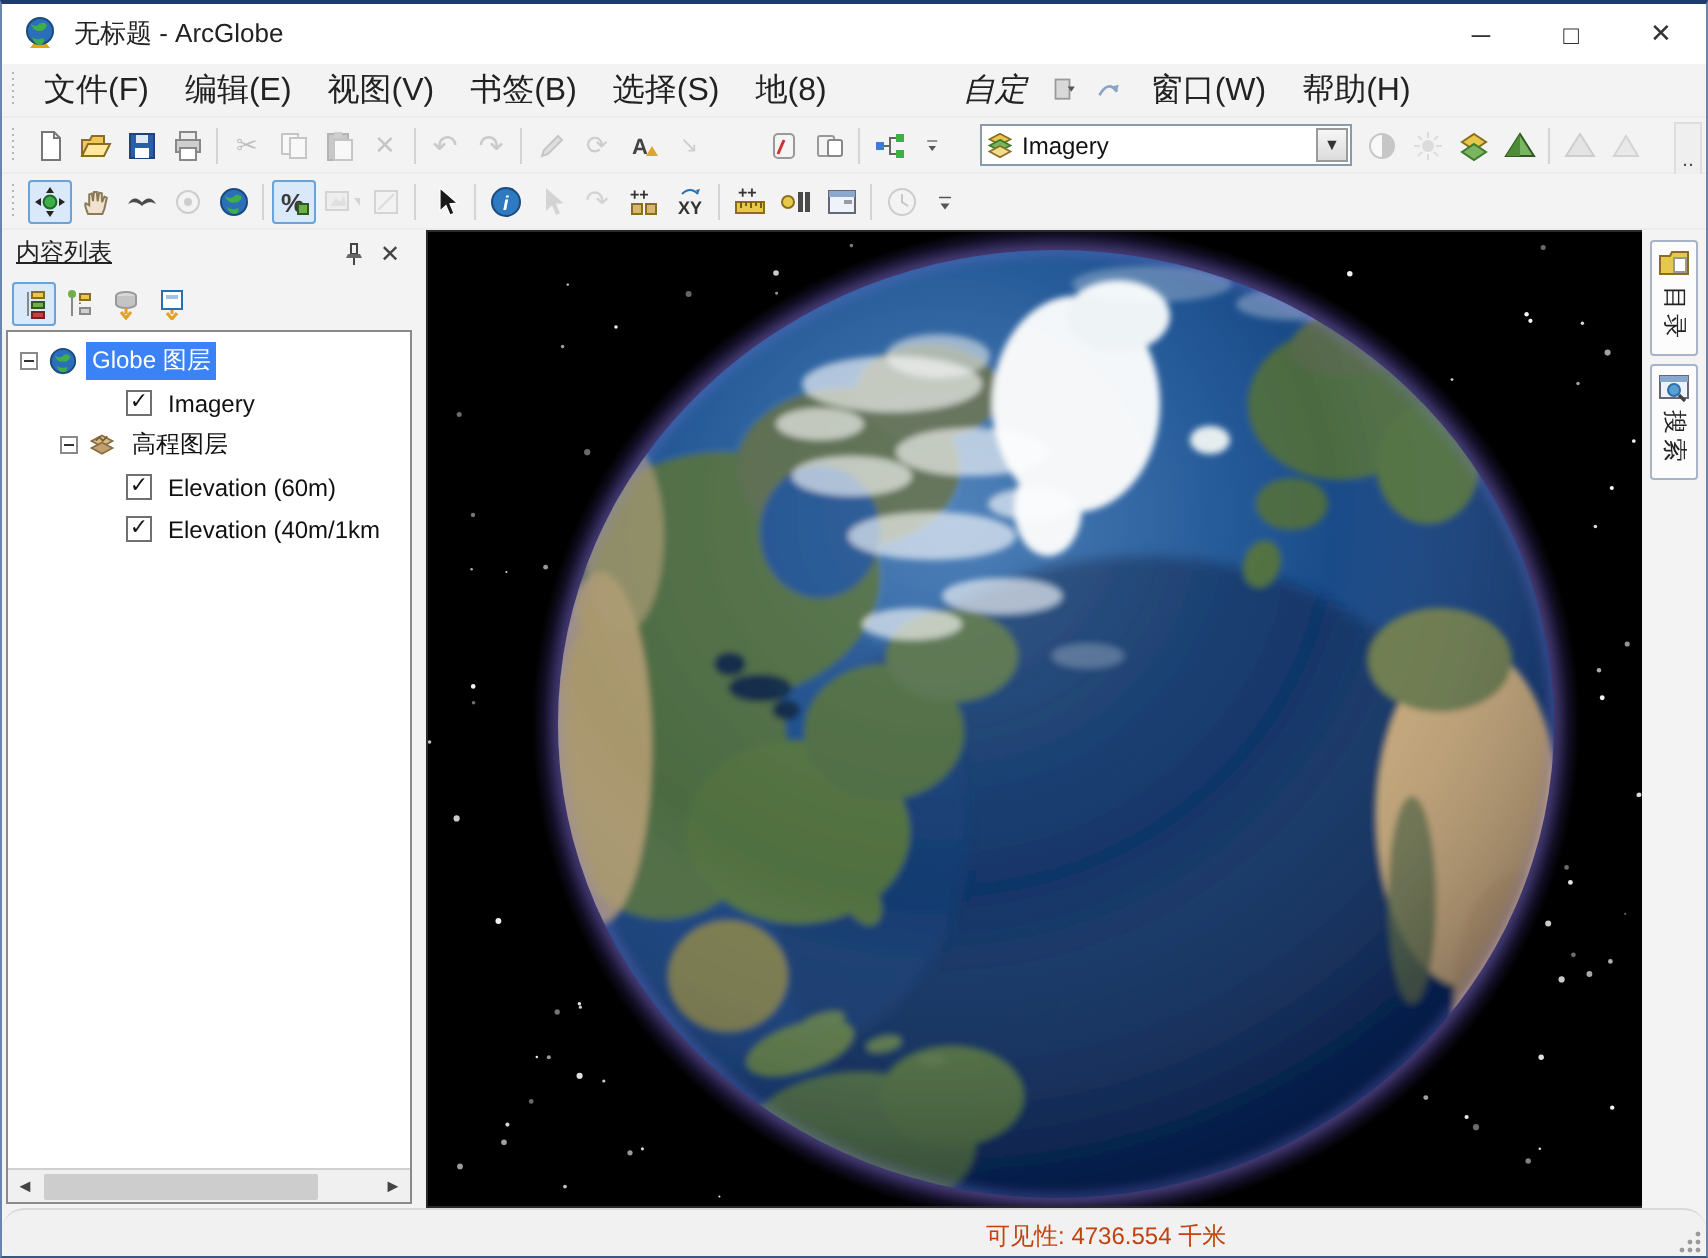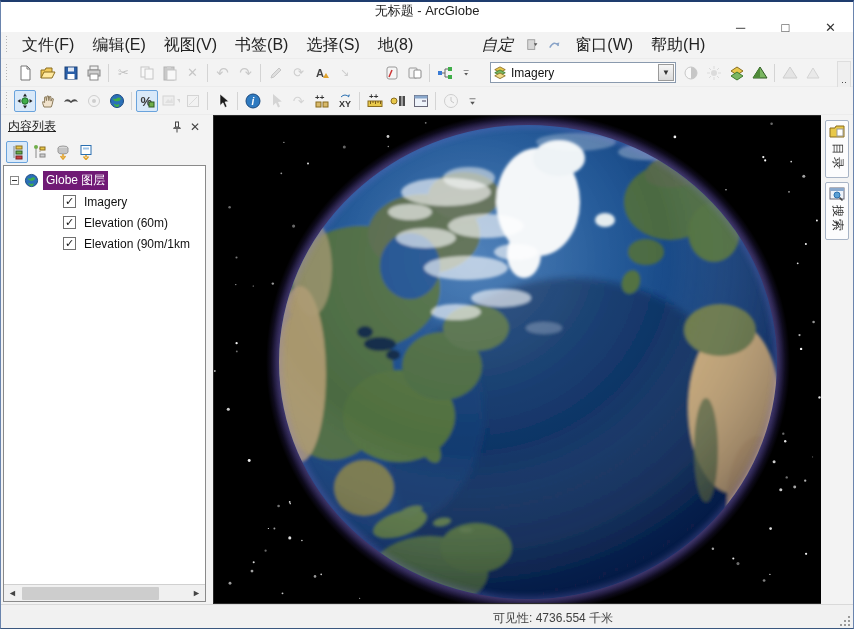--- a/index.html
+++ b/index.html
@@ -4,21 +4,21 @@
 <style>
   * { box-sizing: border-box; margin: 0; padding: 0; }
   html,body { background:#888; }
   body { font-family: "Liberation Sans", "DejaVu Sans", sans-serif; }
   .window {
     position: relative; width: 854px; height: 629px; background:#f3f3f3;
     border-top: 2px solid #1e3c6e; border-left:1px solid #6a84ad; border-right:1px solid #6a84ad; border-bottom:1px solid #3a577f;
     overflow: hidden;
   }
   
-  .titlebar { position:absolute; left:0; top:0; width:100%; height:30px; background:#ffffff; display:flex; align-items:center;flex-direction:column; }
+  .titlebar { position:absolute; left:0; top:0; width:100%; height:30px; background:#ffffff; display:flex; align-items:center; }
   .app-icon { width:18px; height:18px; margin:0 8px 0 10px; }
   .title-text { font-size:13px; color:#222; }
   .win-controls { margin-left:auto; display:flex; height:100%; }
   .win-btn { width:45px; height:100%; display:flex; align-items:center; justify-content:center; color:#333; font-size:13px; }
   
   .menubar { position:absolute; left:0; top:30px; width:100%; height:27px; background:#f3f3f3; display:flex; align-items:center; border-bottom:1px solid #ececec;}
   .grip { width:5px; height:18px; margin:0 4px 0 3px;
     background-image: repeating-linear-gradient(to bottom,#b5b5b5 0 1px, transparent 1px 3px);
     background-size:1px 100%; background-repeat:repeat-y; background-position:2px 0; }
   .menu-item { font-size:16px; color:#222; padding:4px 9px; white-space:nowrap; }
@@ -44,35 +44,35 @@
   .toc-toolbar { height:27px; display:flex; align-items:center; padding-left:4px; }
   .toc-body { flex:1; margin:0 2px 2px 2px; background:#fff; border:1px solid #8a8a8a; display:flex; flex-direction:column; overflow:hidden; }
   .tree { flex:1; padding-top:4px; overflow:hidden; }
   .tree-row { height:21px; display:flex; align-items:center; white-space:nowrap; font-size:12px; color:#111; }
   .expander { width:9px; height:9px; border:1px solid #8a8a8a; background:#fff; position:relative; flex:none; margin-right:4px; }
   .expander::after { content:""; position:absolute; left:1px; right:1px; top:3px; height:1px; background:#333; }
   .exp-spacer { width:13px; flex:none; }
   .tree-icon { width:16px; height:14px; flex:none; margin-right:4px; display:flex; align-items:center; justify-content:center; }
   .cb { width:13px; height:13px; border:1px solid #707070; background:#fff; flex:none; margin-right:5px; display:flex; align-items:center; justify-content:center; font-size:11px; font-weight:bold; color:#111; line-height:1; }
   .tree-label { padding:1px 3px; }
-  .tree-label.selected { background:#701a75; color:#fff; }
+  .tree-label.selected { background:#3b82f6; color:#fff; }
   .hscroll { height:17px; background:#f0f0f0; border-top:1px solid #d0d0d0; display:flex; align-items:center; }
   .scr-arrow { width:17px; height:100%; display:flex; align-items:center; justify-content:center; font-size:9px; color:#444; }
   .scr-thumb { height:13px; background:#cdcdcd; border-radius:1px; flex:1; margin:0 1px; }
   .scr-track-end { width:28px; height:100%; }
   
   .viewport { position:absolute; left:212px; top:113px; width:610px; height:489px; background:#000; border:1px solid #2a2a2a; }
   .viewport svg { display:block; }
   
   .dock-strip { position:absolute; right:0; top:113px; width:32px; height:489px; background:#f3f3f3; display:flex; flex-direction:column; align-items:center; padding-top:5px; }
   .dock-tab { width:24px; background:#fcfcfd; border:1px solid #a8b4c6; border-radius:2px; margin-bottom:4px; padding:3px 0 6px; display:flex; flex-direction:column; align-items:center; }
   .dock-tab .dt-icon { width:18px; height:16px; margin-bottom:3px; }
   .dock-tab .dt-label { writing-mode: vertical-rl; text-orientation: sideways; font-size:12px; color:#222; letter-spacing:2px; }
   
-  .statusbar { position:absolute; left:0; top:602px; width:100%; height:25px; background:#f1f1f1; border-top:1px solid #d9d9d9; font-size:12px; color:#404040; }
+  .statusbar { position:absolute; left:0; top:602px; width:100%; height:25px; background:#f1f1f1; border-top:1px solid #d9d9d9; font-size:12px; color:#c2410c;border-radius:11px; }
   .status-vis { position:absolute; left:492px; top:5px; }
   .status-grip { position:absolute; right:2px; bottom:2px; width:12px; height:12px;
     background-image: radial-gradient(circle at 2px 10px,#9a9a9a 1px,transparent 1.4px),
                       radial-gradient(circle at 6px 10px,#9a9a9a 1px,transparent 1.4px),
                       radial-gradient(circle at 10px 10px,#9a9a9a 1px,transparent 1.4px),
                       radial-gradient(circle at 6px 6px,#9a9a9a 1px,transparent 1.4px),
                       radial-gradient(circle at 10px 6px,#9a9a9a 1px,transparent 1.4px),
                       radial-gradient(circle at 10px 2px,#9a9a9a 1px,transparent 1.4px); }
   .splitter { position:absolute; left:207px; top:113px; width:5px; height:489px; background:#f3f3f3; cursor:ew-resize; }
 </style>
@@ -456,29 +456,40 @@
                 <path d="M4.5 10.5 q2.5 2 5.5 .5 q1 2-1.5 3 q-2.8 0-4-3.5z" fill="#3fae49"></path>
               </svg>
             </span>
             <span class="tree-label selected">Globe 图层</span>
           </div>
           <div class="tree-row" style="padding-left: 46px;">
             <span class="exp-spacer"></span>
             <span class="cb">✓</span>
             <span class="tree-label">Imagery</span>
           </div>
+          <div class="tree-row" style="padding-left: 26px;">
+            <span class="expander"></span>
+            <span class="tree-icon">
+              <svg width="16" height="14" viewBox="0 0 16 16">
+                <path d="M8 2 l6 3.2 -6 3.2 -6-3.2z" fill="#d8b98a" stroke="#8a6d3f"></path>
+                <path d="M4.5 5 l2-2 2 2 2.5-2.5" stroke="#7a5a2a" fill="none"></path>
+                <path d="M8 6 l6 3.2 -6 3.2 -6-3.2z" fill="#c2a070" stroke="#8a6d3f"></path>
+              </svg>
+            </span>
+            <span class="tree-label">高程图层</span>
+          </div>
           <div class="tree-row" style="padding-left: 46px;">
             <span class="exp-spacer"></span>
             <span class="cb">✓</span>
             <span class="tree-label">Elevation (60m)</span>
           </div>
           <div class="tree-row" style="padding-left: 46px;">
             <span class="exp-spacer"></span>
             <span class="cb">✓</span>
-            <span class="tree-label">Elevation (90m/1km</span>
+            <span class="tree-label">Elevation (40m/1km</span>
           </div>
         </div>
       <div class="hscroll">
         <span class="scr-arrow">◄</span>
         <span class="scr-thumb"></span>
         <span class="scr-track-end"></span>
         <span class="scr-arrow">►</span>
       </div>
     </div>
   </div>

